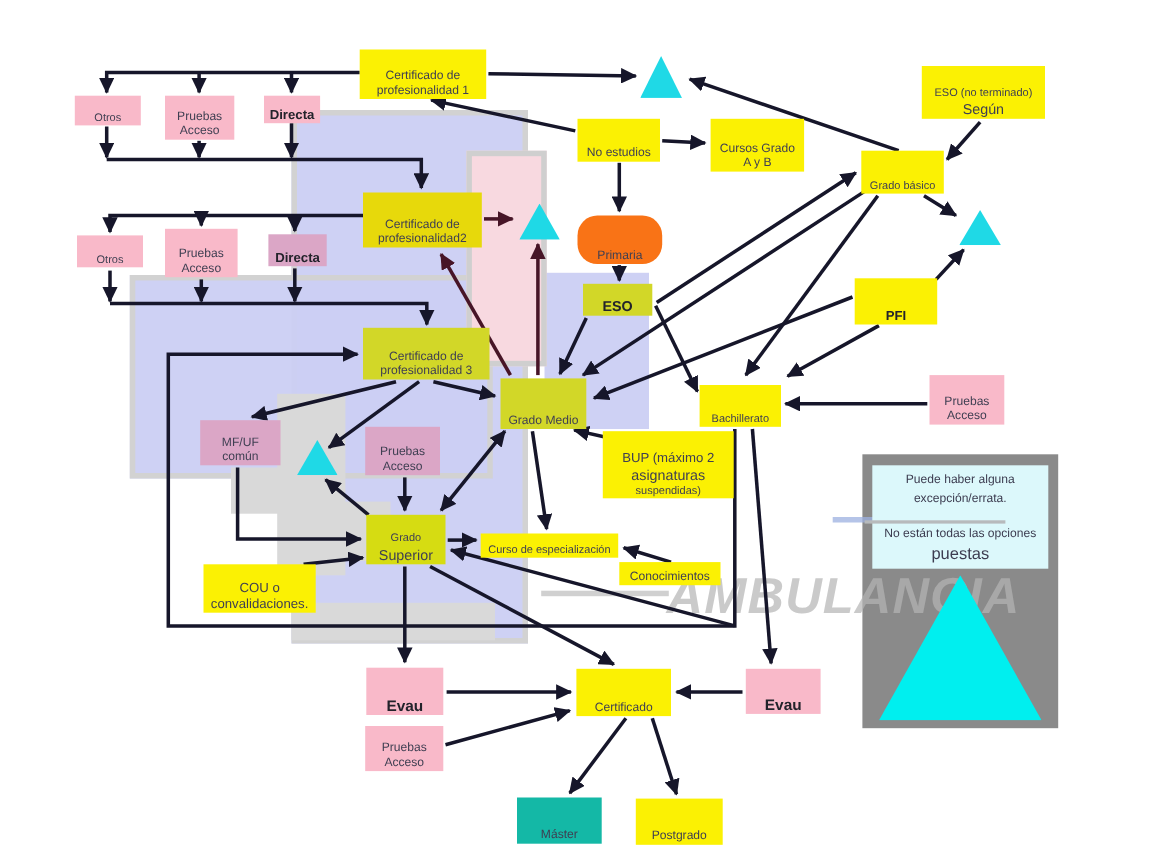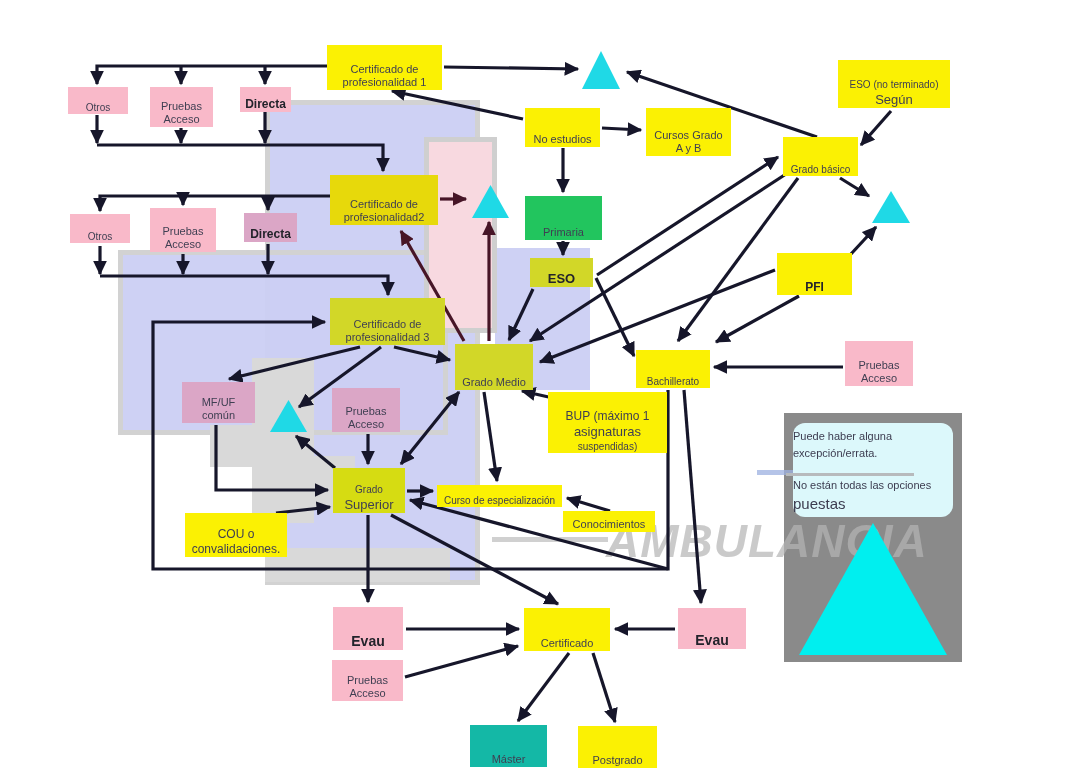--- a/index.html
+++ b/index.html
@@ -1,20 +1,20 @@
 <!DOCTYPE html>
 <html><head>
 <meta charset="utf-8">
 <style>
   html,body{margin:0;padding:0;background:#ffffff;}
   #canvas{position:relative;width:1067px;height:782px;background:#ffffff;overflow:hidden;
           font-family:"Liberation Sans","DejaVu Sans",sans-serif;}
   .bg-shape{position:absolute;box-sizing:border-box;z-index:1;}
   .legend-gray{position:absolute;z-index:2;background:#8a8a8a;}
-  .legend-light{position:absolute;z-index:4;background:#dcf8fb;color:#3c3c50;border-radius:12px;}
+  .legend-light{position:absolute;z-index:4;background:#dcf8fb;text-align:center;color:#3c3c50;}
   .legend-light .l1{font-size:11px;line-height:17px;}
   .legend-light .big{font-size:15px;line-height:19px;}
   .legend-divider{position:absolute;z-index:4;background:#b7babc;}
   .legend-tri{position:absolute;z-index:4;background:#00efef;
               clip-path:polygon(50% 0,0 100%,100% 100%);}
   .legend-tri-text{position:absolute;z-index:5;text-align:center;color:#2f2f3a;
                    font-size:10.5px;line-height:19px;}
   .wm{position:absolute;z-index:3;font-style:italic;font-weight:bold;white-space:nowrap;}
   .wm-line{position:absolute;z-index:3;}
   #edge-layer{position:absolute;left:0;top:0;z-index:5;}
@@ -160,21 +160,21 @@
         <div class="" style="font-size: 11px;">Cursos Grado</div>
         <div class="" style="font-size: 11px;">A y B</div>
       </div>
       <div class="node" style="left: 838px; top: 60px; width: 112px; height: 48px; background: rgb(251, 241, 3);">
         <div class="" style="font-size: 10px;">ESO (no terminado)</div>
         <div class="" style="font-size: 13px;">Según</div>
       </div>
       <div class="node" style="left: 783px; top: 137px; width: 75px; height: 39px; background: rgb(251, 241, 3);">
         <div class="" style="font-size: 10px;">Grado básico</div>
       </div>
-      <div class="node" style="left: 525px; top: 196px; width: 77px; height: 44px; background: #22c55e;">
+      <div class="node" style="left: 525px; top: 196px; width: 77px; height: 44px; background: #f97316; border-radius: 18px;">
         <div class="" style="font-size: 11px;">Primaria</div>
       </div>
       <div class="node" style="left: 530px; top: 258px; width: 63px; height: 29px; background: rgb(210, 215, 40);">
         <div class="b" style="font-size: 13px;">ESO</div>
       </div>
       <div class="node" style="left: 777px; top: 253px; width: 75px; height: 42px; background: rgb(251, 241, 3);">
         <div class="b" style="font-size: 12px;">PFI</div>
       </div>
       <div class="node" style="left: 330px; top: 298px; width: 115px; height: 47px; background: rgb(210, 215, 40);">
         <div class="" style="font-size: 11px;">Certificado de</div>
@@ -192,21 +192,21 @@
       </div>
       <div class="node" style="left: 182px; top: 382px; width: 73px; height: 41px; background: rgb(219, 166, 198);">
         <div class="" style="font-size: 11px;">MF/UF</div>
         <div class="" style="font-size: 11px;">común</div>
       </div>
       <div class="node" style="left: 332px; top: 388px; width: 68px; height: 44px; background: rgb(219, 166, 198);">
         <div class="" style="font-size: 11px;">Pruebas</div>
         <div class="" style="font-size: 11px;">Acceso</div>
       </div>
       <div class="node" style="left: 548px; top: 392px; width: 119px; height: 61px; background: rgb(251, 241, 3);">
-        <div class="" style="font-size: 12px;">BUP (máximo 1</div>
+        <div class="" style="font-size: 12px;">BUP (máximo 2</div>
         <div class="" style="font-size: 13px;">asignaturas</div>
         <div class="" style="font-size: 10px;">suspendidas)</div>
       </div>
       <div class="node" style="left: 333px; top: 468px; width: 72px; height: 45px; background: rgb(214, 220, 18);">
         <div class="" style="font-size: 10px;">Grado</div>
         <div class="" style="font-size: 13px;">Superior</div>
       </div>
       <div class="node" style="left: 437px; top: 485px; width: 125px; height: 22px; background: rgb(251, 241, 3);">
         <div class="" style="font-size: 10px;">Curso de especialización</div>
       </div>

